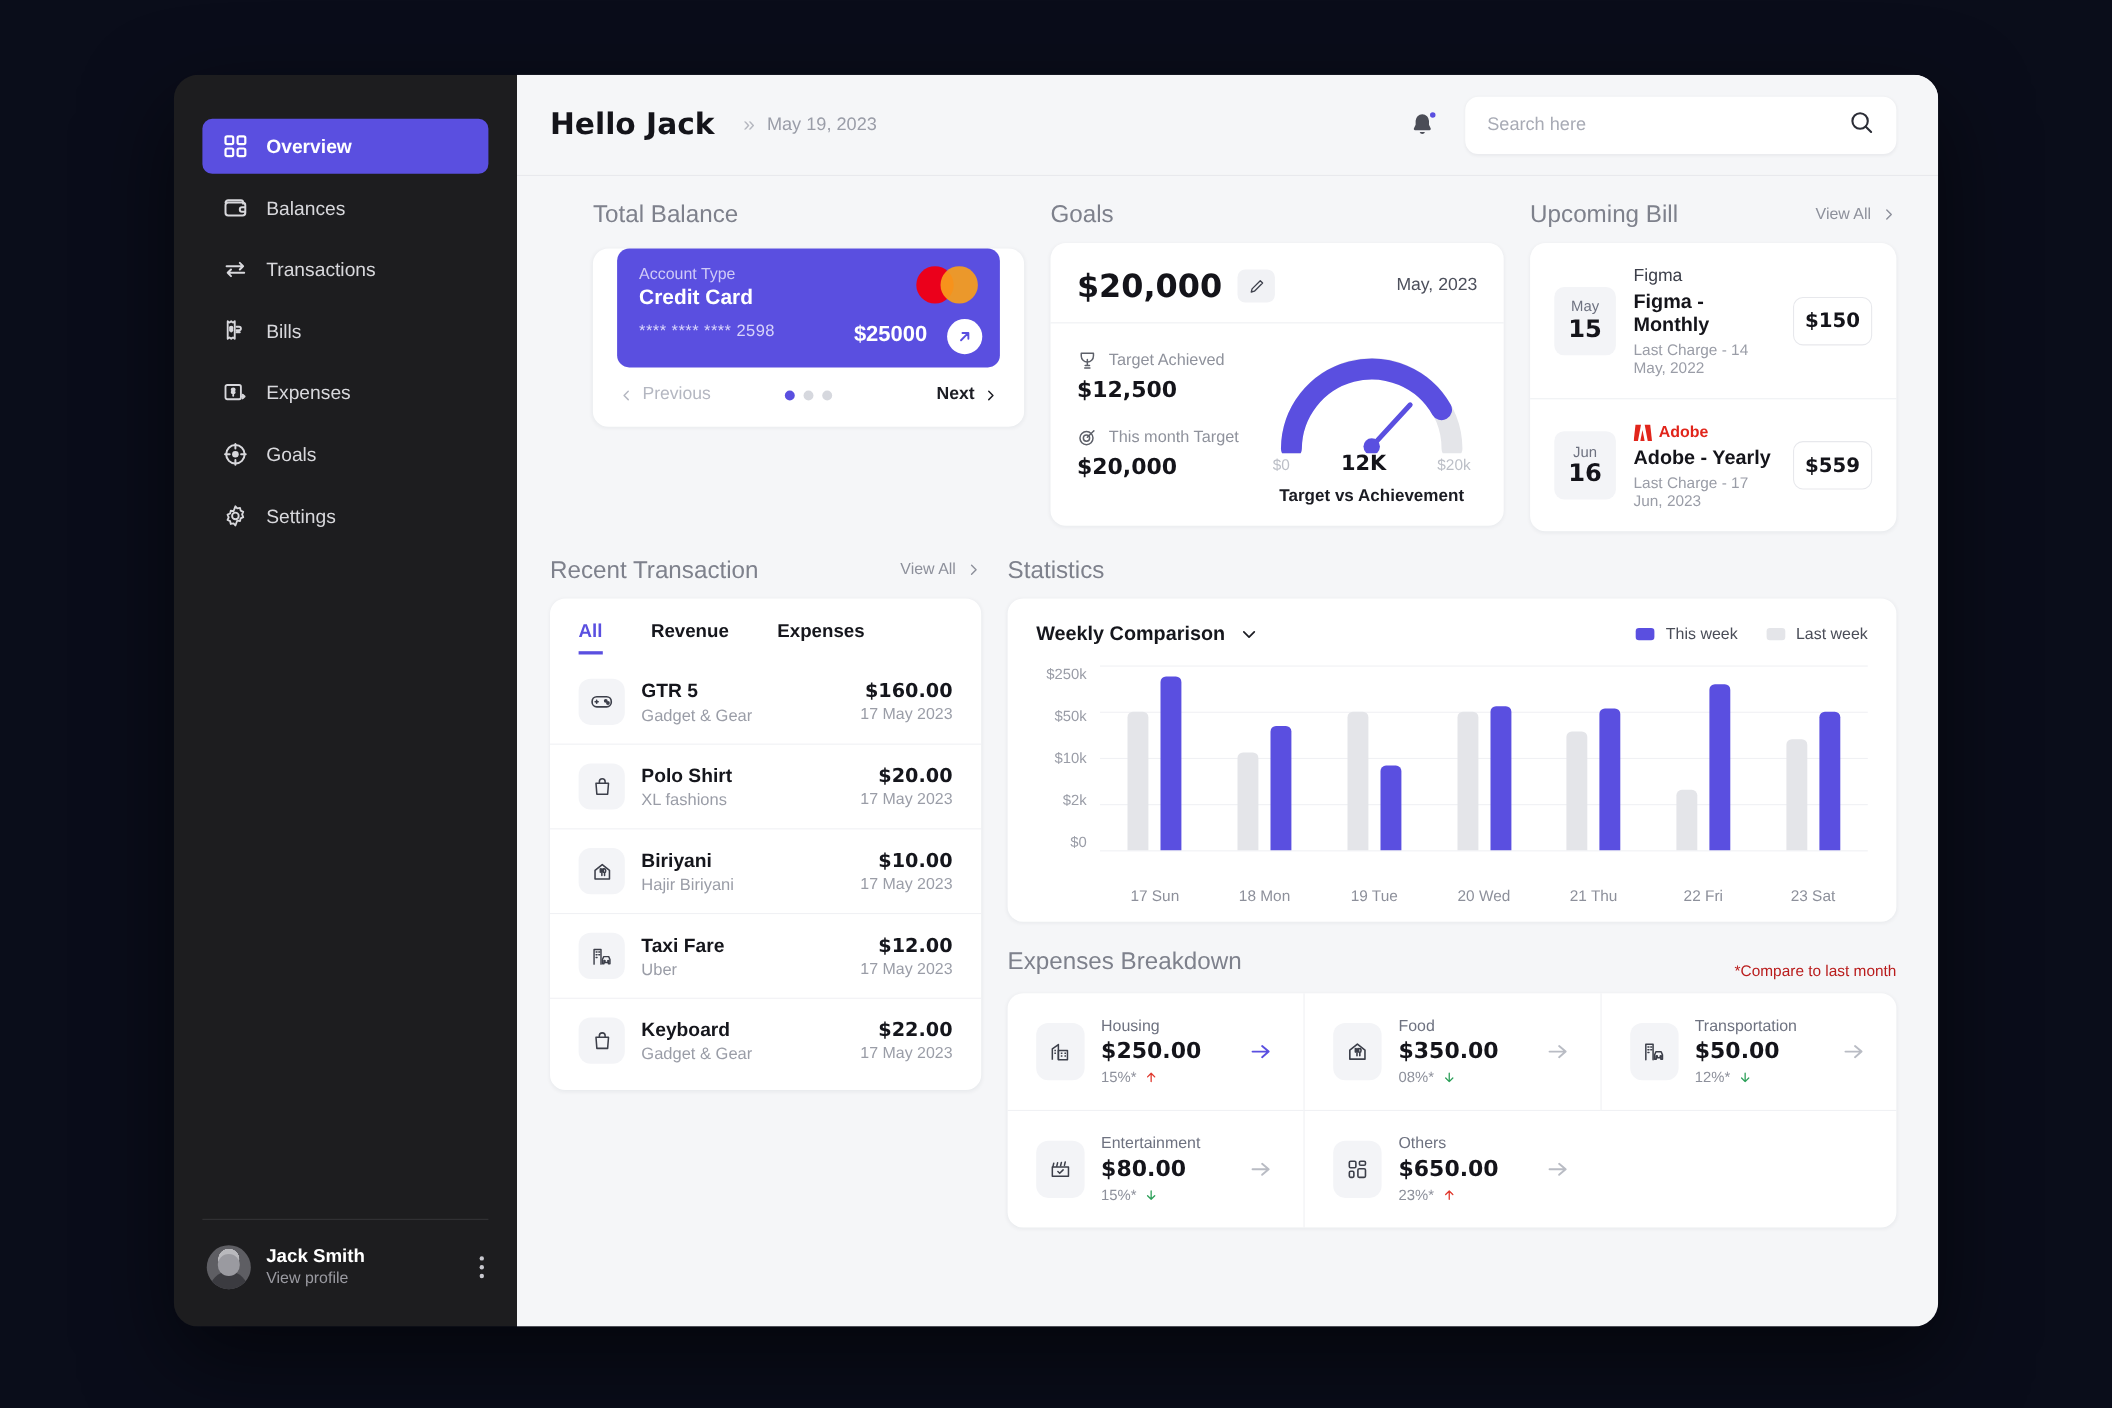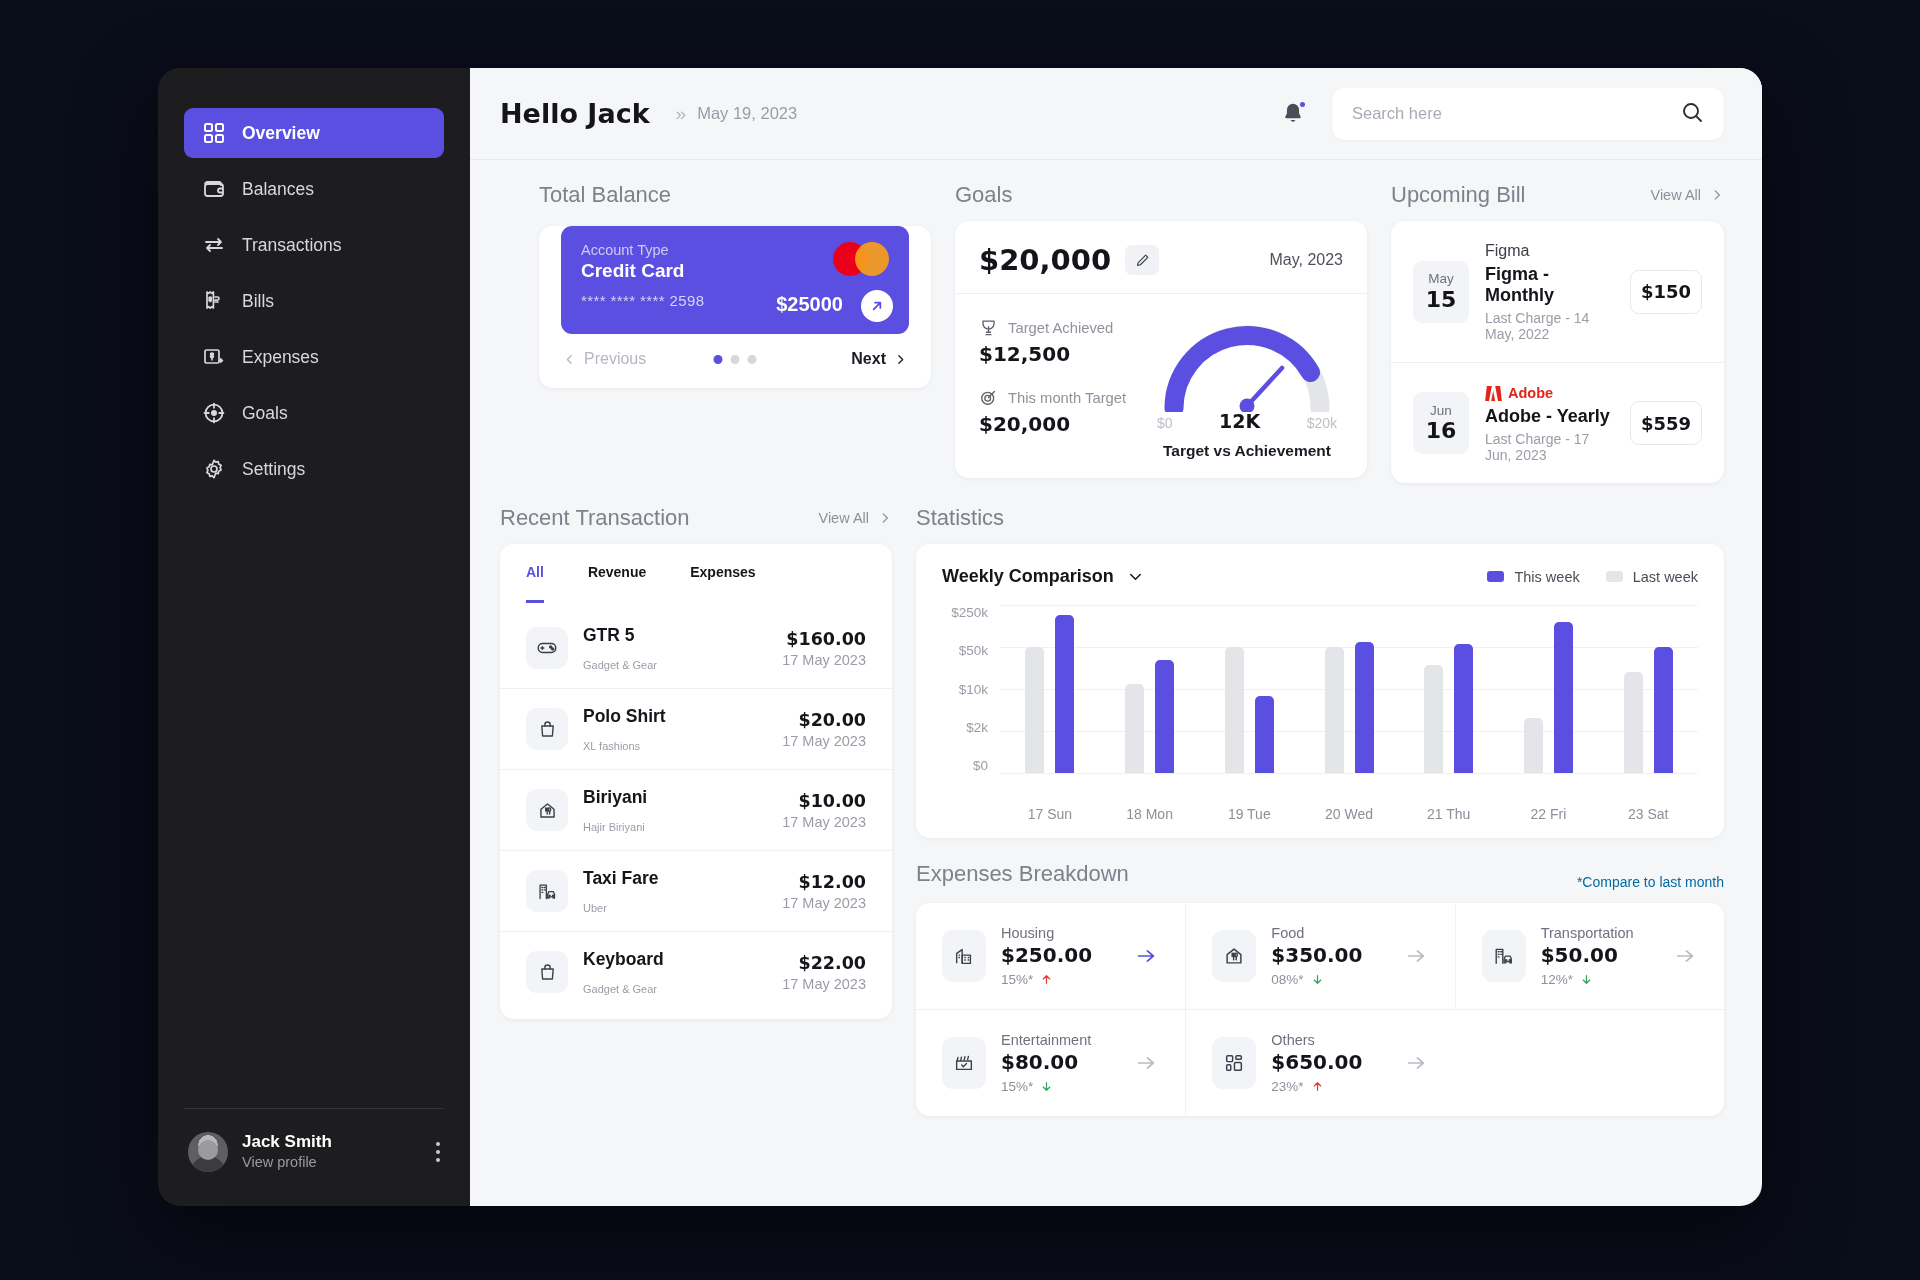--- a/index.html
+++ b/index.html
@@ -185,29 +185,29 @@
   .bprice {
     width:72px;height:44px;border-radius:9px;border:1px solid #e7e8ec;
     display:flex;align-items:center;justify-content:center;
     font-size:18px;font-weight:700;color:#14141a; flex:0 0 72px; cursor:pointer;
     font-family:"DejaVu Sans",sans-serif;
   }
 
   
   .grid-bot { display:grid; grid-template-columns: 392px 1fr; gap:24px; margin-top:22px; }
   .tabs { display:flex; gap:44px; padding:20px 26px 0 26px; }
-  .tab { font-size:14px; font-weight:700; color:#15161c; padding-bottom:20px; cursor:pointer; }
+  .tab { font-size:17px; font-weight:700; color:#15161c; padding-bottom:8px; cursor:pointer; }
   .tab.on { color:#5a4fe0; border-bottom:3px solid #5a4fe0; }
   .tx { display:flex; align-items:center; gap:15px; padding:17px 26px; }
   .tx + .tx { border-top:1px solid #f0f1f4; }
   .tx-ico { width:42px;height:42px;border-radius:11px;background:#f3f4f7;
             display:flex;align-items:center;justify-content:center; flex:0 0 42px;}
   .tx-mid { flex:1 1 auto; }
   .tx-name { font-size:17.5px; font-weight:700; color:#15161c; }
-  .tx-sub { font-size:11px; color:#9a9da7; margin-top:13px; }
+  .tx-sub { font-size:15px; color:#9a9da7; margin-top:3px; }
   .tx-right { text-align:right; }
   .tx-amt { font-size:17.5px; font-weight:700; color:#15161c; font-family:"DejaVu Sans",sans-serif;}
   .tx-date { font-size:14.5px; color:#9a9da7; margin-top:3px; }
 
   
   .stat-card { padding:22px 26px 16px 26px; }
   .stat-head { display:flex; align-items:center; }
   .stat-title { font-size:18px; font-weight:700; color:#15161c; }
   .stat-caret { margin-left:12px; cursor:pointer; display:flex; }
   .legend { margin-left:auto; display:flex; align-items:center; gap:26px; }
@@ -232,21 +232,21 @@
   .exp { display:flex; align-items:center; gap:15px; padding:22px 26px; position:relative; }
   .exp-ico { width:44px;height:52px;border-radius:11px;background:#f3f4f7;
              display:flex;align-items:center;justify-content:center;flex:0 0 44px;}
   .exp-mid { flex:1 1 auto; }
   .exp-label { font-size:14.5px; color:#6e7280; }
   .exp-amt { font-size:20px; font-weight:700; color:#14141a; margin-top:2px; font-family:"DejaVu Sans",sans-serif;}
   .exp-pct { font-size:13.5px; color:#8d909b; margin-top:5px; display:flex; align-items:center; gap:7px;}
   .exp-arrow { cursor:pointer; display:flex; align-items:center; }
   .exp-grid .exp:nth-child(-n+3) { border-bottom:1px solid #f0f1f4; }
   .exp-grid .exp:nth-child(3n+2), .exp-grid .exp:nth-child(3n) { border-left:1px solid #f0f1f4; }
-  .hdr-note { margin-left:auto; font-size:14px; color:#0369a1;margin-top:16px; }
+  .hdr-note { margin-left:auto; font-size:14px; color:#b91c1c;margin-top:16px; }
 </style>
 </head>
 <body>
 
 <div class="app">
 
   <aside class="sidebar">
 
     <nav class="nav">
       <div class="nav-item active">

